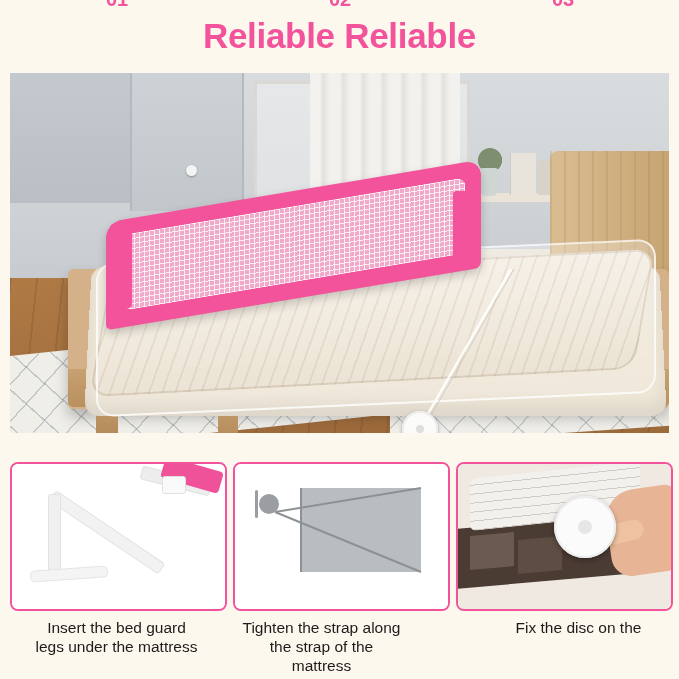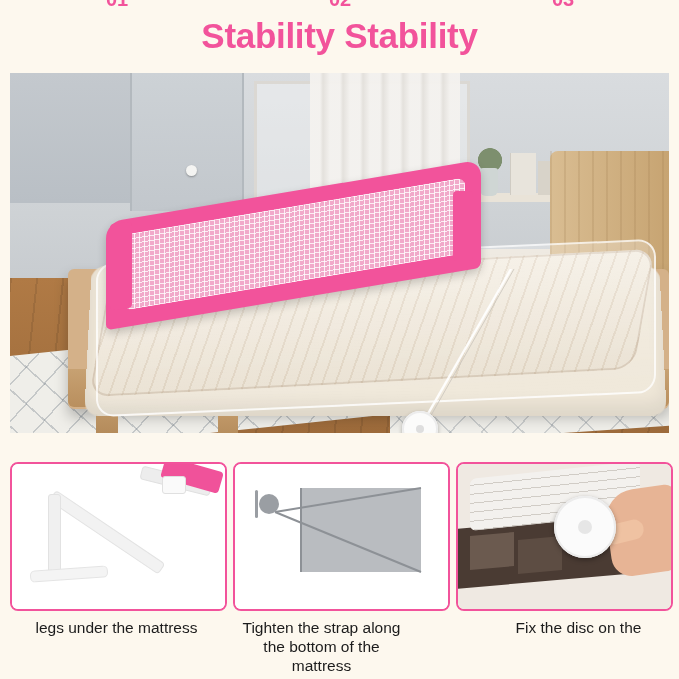--- a/index.html
+++ b/index.html
@@ -295,21 +295,21 @@
   .s3-hand { position:absolute; left:150px; top:24px; width:72px; height:86px; background:#e7b495; border-radius:30px 10px 20px 20px; transform: rotate(-8deg);}
   .s3-finger { position:absolute; left:146px; top:58px; width:40px; height:20px; background:#efc2a2; border-radius:12px; transform: rotate(-14deg);}
   .s3-disc { position:absolute; left:96px; top:32px; width:62px; height:62px; border-radius:50%; background:#fbfbfb; box-shadow:0 2px 5px rgba(0,0,0,.35), inset 0 0 0 2px #ececec;}
   .s3-disc-center { position:absolute; left:120px; top:56px; width:14px; height:14px; border-radius:50%; background:#e6e6e6;}
 </style>
 </head>
 <body>
 
 <div class="page">
 
-  <div class="title">Stability Stability</div>
+  <div class="title">Reliable Reliable</div>
 
   <div class="hero">
     <div class="wall"></div>
     <div class="wall-panel-a"></div>
     <div class="wall-panel-b"></div>
     <div class="wall-knob"></div>
     <div class="window-frame"></div>
     <div class="curtain"></div>
     <div class="shelf"></div>
     <div class="shelf2"></div>
@@ -386,24 +386,25 @@
       <div class="s3-disc"></div>
       <div class="s3-disc-center"></div>
     </div>
   </div>
 
   <div class="badge badge-1">01</div>
   <div class="badge badge-2">02</div>
   <div class="badge badge-3">03</div>
 
   <div class="caption cap-1">
+    <div>Insert the bed guard</div>
     <div>legs under the mattress</div>
   </div>
   <div class="caption cap-2">
     <div>Tighten the strap along</div>
-    <div>the bottom of the</div>
+    <div>the strap of the</div>
     <div>mattress</div>
   </div>
   <div class="caption cap-3">
     <div>Fix the disc on the</div>
   </div>
 
 </div>
 
 </body></html>

